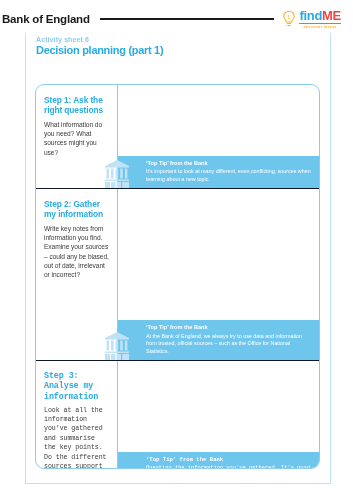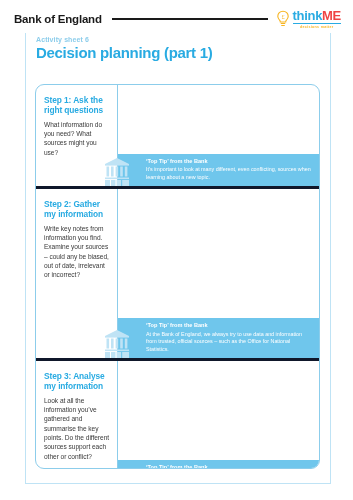--- a/index.html
+++ b/index.html
@@ -10,21 +10,21 @@
     background: #ffffff;
     font-family: "Liberation Sans", sans-serif;
     overflow: hidden;
     position: relative;
   }
 
   
   .header {
     position: relative;
     height: 30px;
-    padding: 8px 12px 0 14px;
+    padding: 8px 12px 0 2px;
     display: flex;
     align-items: center;
   }
   .boe-wordmark {
     font-size: 11.5px;
     font-weight: bold;
     color: #1a1a1a;
     letter-spacing: -0.2px;
     white-space: nowrap;
   }
@@ -66,21 +66,21 @@
     position: relative;
   }
   .activity-label {
     font-size: 7px;
     color: #8CCDEB;
     font-weight: bold;
     letter-spacing: 0.1px;
     margin-bottom: 1px;
   }
   .sheet-title {
-    font-size: 15px;
+    font-size: 11px;
     color: #29ABE2;
     font-weight: bold;
     letter-spacing: -0.3px;
   }
 
   
   .page-rule {
     position: absolute;
     left: 25px;
     top: 33px;
@@ -113,26 +113,26 @@
     width: 285px;
     height: 385px;
     border: 1px solid #8CCDEB;
     border-radius: 9px;
     overflow: hidden;
     background: #ffffff;
   }
   .step-row {
     display: flex;
     position: relative;
-    border-bottom: 3px solid #0f172a;
+    border-bottom: 1px solid #0f172a;
   }
   .step-row:last-child { border-bottom: none; }
   .row1 { height: 104px; }
   .row2 { height: 172px; }
-  .row3 { height: 139px; }
+  .row3 { height: 139px; font-family: Liberation Mono, monospace; }
 
   .step-cell {
     width: 82px;
     flex: 0 0 82px;
     border-right: 1px solid #8CCDEB;
     padding: 10px 7px 6px 8px;
   }
   .answer-cell { flex: 1; position: relative; }
 
   .step-heading {
@@ -191,21 +191,21 @@
   <div class="boe-wordmark">Bank of England</div>
   <div class="header-rule"></div>
   <div class="logo-block">
     <svg class="bulb-icon" width="14" height="18" viewBox="0 0 14 18">
       <path d="M7 1.2c-3 0-5.2 2.2-5.2 5 0 1.9 1 3 1.8 4 .5.6.7 1.1.7 1.8h5.4c0-.7.2-1.2.7-1.8.8-1 1.8-2.1 1.8-4 0-2.8-2.2-5-5.2-5z" fill="none" stroke="#F7B521" stroke-width="1.1"></path>
       <rect x="4.6" y="13.1" width="4.8" height="1" rx="0.5" fill="#F7B521"></rect>
       <rect x="5.1" y="15" width="3.8" height="1" rx="0.5" fill="#F7B521"></rect>
       <text x="7" y="9.2" font-family="Liberation Serif, serif" font-size="6.5" fill="#F7B521" text-anchor="middle">£</text>
     </svg>
     <div class="logo-text-wrap">
-      <div class="logo-word"><span class="logo-econo">think</span><span class="logo-me">ME</span></div>
+      <div class="logo-word"><span class="logo-econo">find</span><span class="logo-me">ME</span></div>
       <div class="logo-tagline">decisions matter</div>
     </div>
   </div>
 </div>
 
 <div class="title-area">
   <div class="activity-label">Activity sheet 6</div>
   <div class="sheet-title">Decision planning (part 1)</div>
 </div>
 

